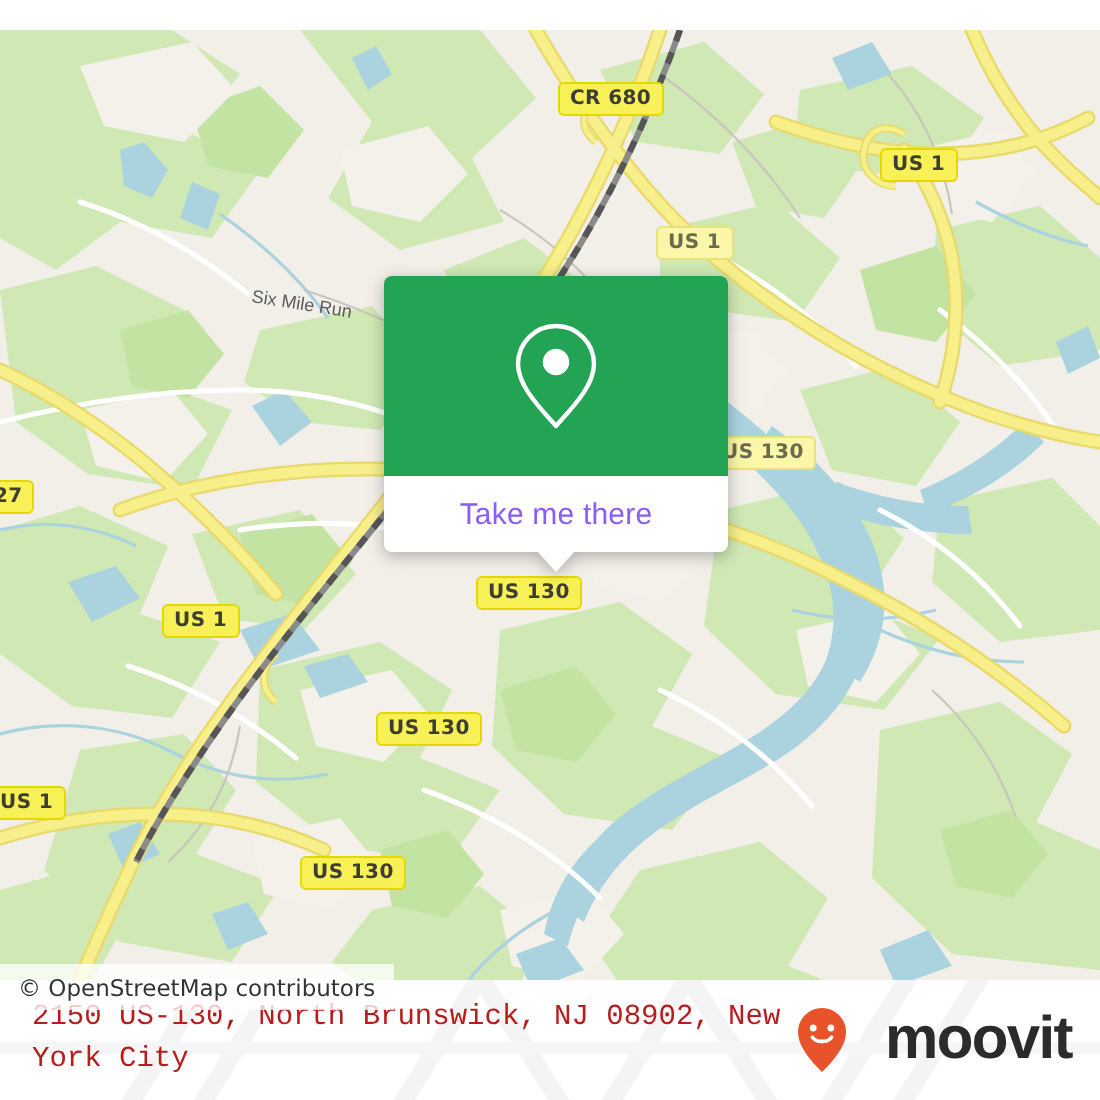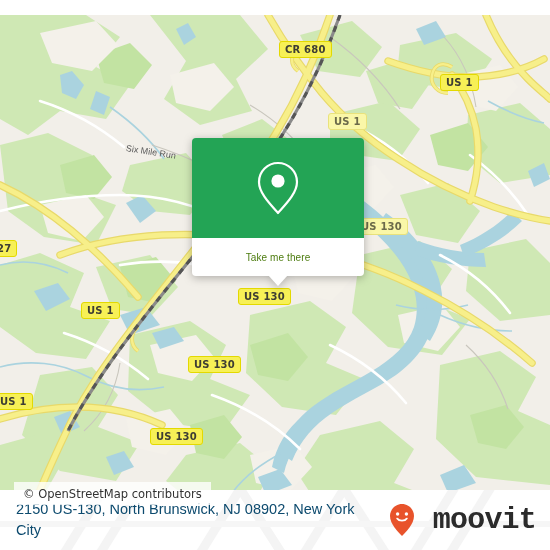--- a/index.html
+++ b/index.html
@@ -100,40 +100,40 @@
     background: #ffffff;
     height: 38px;
     border-radius: 0 0 4px 4px;
     display: flex;
     align-items: center;
     justify-content: center;
     position: relative;
   }
   #callout-label {
     font-family: "Liberation Sans", sans-serif;
-    font-size: 10px;
-    color: #4d7c0f;
+    font-size: 15px;
+    color: #8b5cf6;
     letter-spacing: 0.1px;
   }
   #callout-tail {
     position: absolute;
     left: 50%;
     bottom: -10px;
     margin-left: -10px;
     width: 0;
     height: 0;
     border-left: 10px solid transparent;
     border-right: 10px solid transparent;
     border-top: 11px solid #ffffff;
   }
 
   
   #attribution {
     position: absolute;
-    left: 14px;
+    left: 0;
     bottom: 0;
     height: 23px;
     background: rgba(255,255,255,0.78);
     display: flex;
     align-items: center;
     padding: 0 9px 0 9px;
     z-index: 15;
   }
   #attribution-text {
     font-family: "DejaVu Sans", sans-serif;
@@ -161,35 +161,35 @@
   }
   #footer-inner {
     position: relative;
     display: flex;
     align-items: center;
     height: 60px;
     padding: 0 14px 0 16px;
     box-sizing: border-box;
   }
   #footer-address {
-    font-family: Liberation Sans, sans-serif;
+    font-family: Liberation Mono, monospace;
     font-size: 14.5px;
-    color: #0c4a6e;
+    color: #b91c1c;
     line-height: 21px;
     flex: 1;
     padding-right: 6px;
   }
   #brand {
     display: flex;
     align-items: center;
     flex: none;
   }
   #brand-pin { width: 26px; height: 34px; flex: none; }
   #brand-name {
-    font-family: Liberation Mono, monospace;
+    font-family: Liberation Sans, sans-serif;
     font-size: 30px;
     font-weight: bold;
     color: #2b2b2b;
     letter-spacing: -0.8px;
     margin-left: 18px;
     line-height: 30px;
     text-align: right;
   }
 </style>
 </head>

